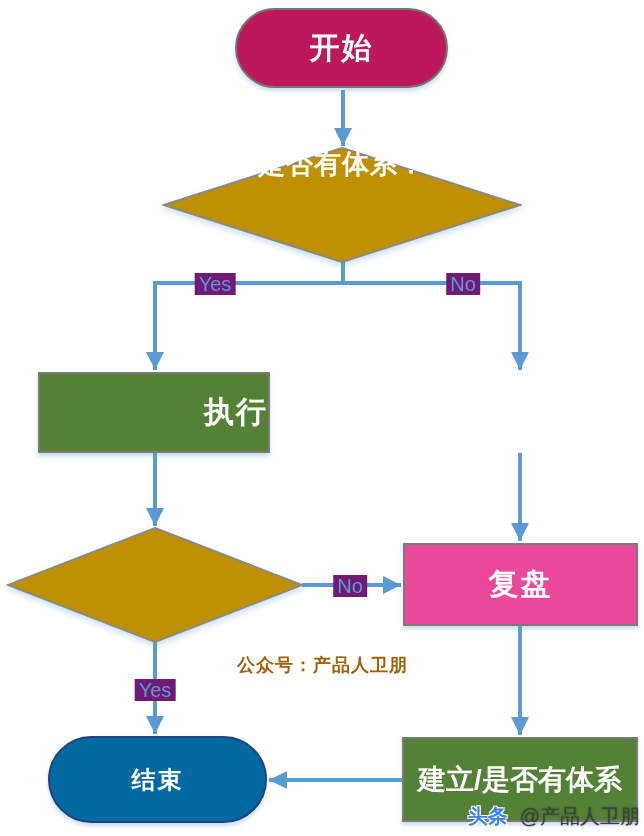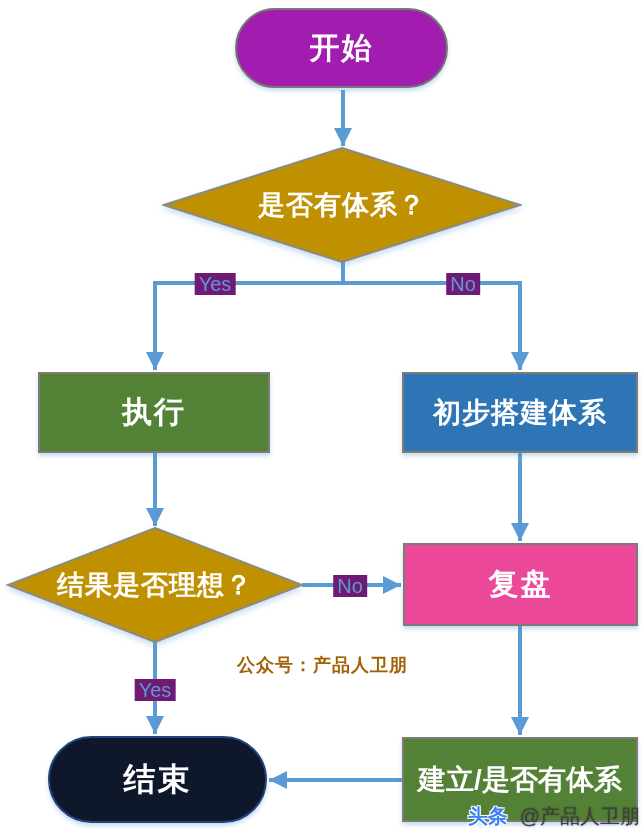--- a/index.html
+++ b/index.html
@@ -24,30 +24,29 @@
     display: flex;
     align-items: center;
     justify-content: center;
     color: #ffffff;
     font-weight: bold;
     z-index: 2;
     letter-spacing: 2px;
   }
   .rect { border: 2px solid #7c7c74; box-shadow: 0 3px 4px rgba(91,155,213,0.35); }
   .terminator { border: 2px solid #767676; box-shadow: 0 3px 4px rgba(91,155,213,0.35); }
-  .node-start { left: 235px; top: 8px; width: 213px; height: 80px; border-radius: 42px; background: #a21caf; font-size: 30px; }
-  .node-end   { left: 48px; top: 736px; width: 219px; height: 87px; border-radius: 46px; background: #0f172a; border-color: #24437C; font-size: 32px; }
-  .node-execute { left: 38px;  top: 372px; width: 232px; height: 81px; background: #538135; font-size: 30px; }
+  .node-start { left: 235px; top: 8px; width: 213px; height: 80px; border-radius: 42px; background: #be185d; font-size: 30px; }
+  .node-end   { left: 48px; top: 736px; width: 219px; height: 87px; border-radius: 46px; background: #0369a1; border-color: #24437C; font-size: 24px; }
+  .node-execute { left: 38px;  top: 372px; width: 232px; height: 81px; background: #538135; font-size: 30px; justify-content: flex-end; }
   .node-build   { left: 402px; top: 372px; width: 236px; height: 81px; background: #2E75B6; font-size: 28px; letter-spacing: 1px; }
   .node-review  { left: 403px; top: 543px; width: 235px; height: 83px; background: #ec4899; font-size: 30px; }
   .node-revise  { left: 402px; top: 737px; width: 236px; height: 85px; background: #538135; font-size: 28px; letter-spacing: 0px; }
   .diamond {
     position: absolute;
     display: flex;
-    align-items: center;
     justify-content: center;
     z-index: 2;
   }
   .diamond svg { position: absolute; inset: 0; filter: drop-shadow(0 3px 3px rgba(91,155,213,0.35)); }
   .diamond .dlabel {
     position: relative;
     z-index: 1;
     color: #ffffff;
     font-weight: bold;
     font-size: 27px;
@@ -125,29 +124,25 @@
     <svg width="360" height="118" viewBox="0 0 360 118">
       <polygon points="180,2 358,59 180,116 2,59" stroke="#8a8a82" stroke-width="2" fill="#BF9000"></polygon>
     </svg>
     <span class="dlabel">是否有体系？</span>
   </div>
 
   <div class="node rect node-execute">
     <span>执行</span>
   </div>
 
-  <div class="node rect node-build">
-    <span>初步搭建体系</span>
-  </div>
 
   <div class="diamond diamond-2">
     <svg width="298" height="118" viewBox="0 0 298 118">
       <polygon points="149,2 296,59 149,116 2,59" stroke="#8a8a82" stroke-width="2" fill="#BF9000"></polygon>
     </svg>
-    <span class="dlabel">结果是否理想？</span>
   </div>
 
   <div class="node rect node-review">
     <span>复盘</span>
   </div>
 
   <div class="node terminator node-end">
     <span>结束</span>
   </div>
 

